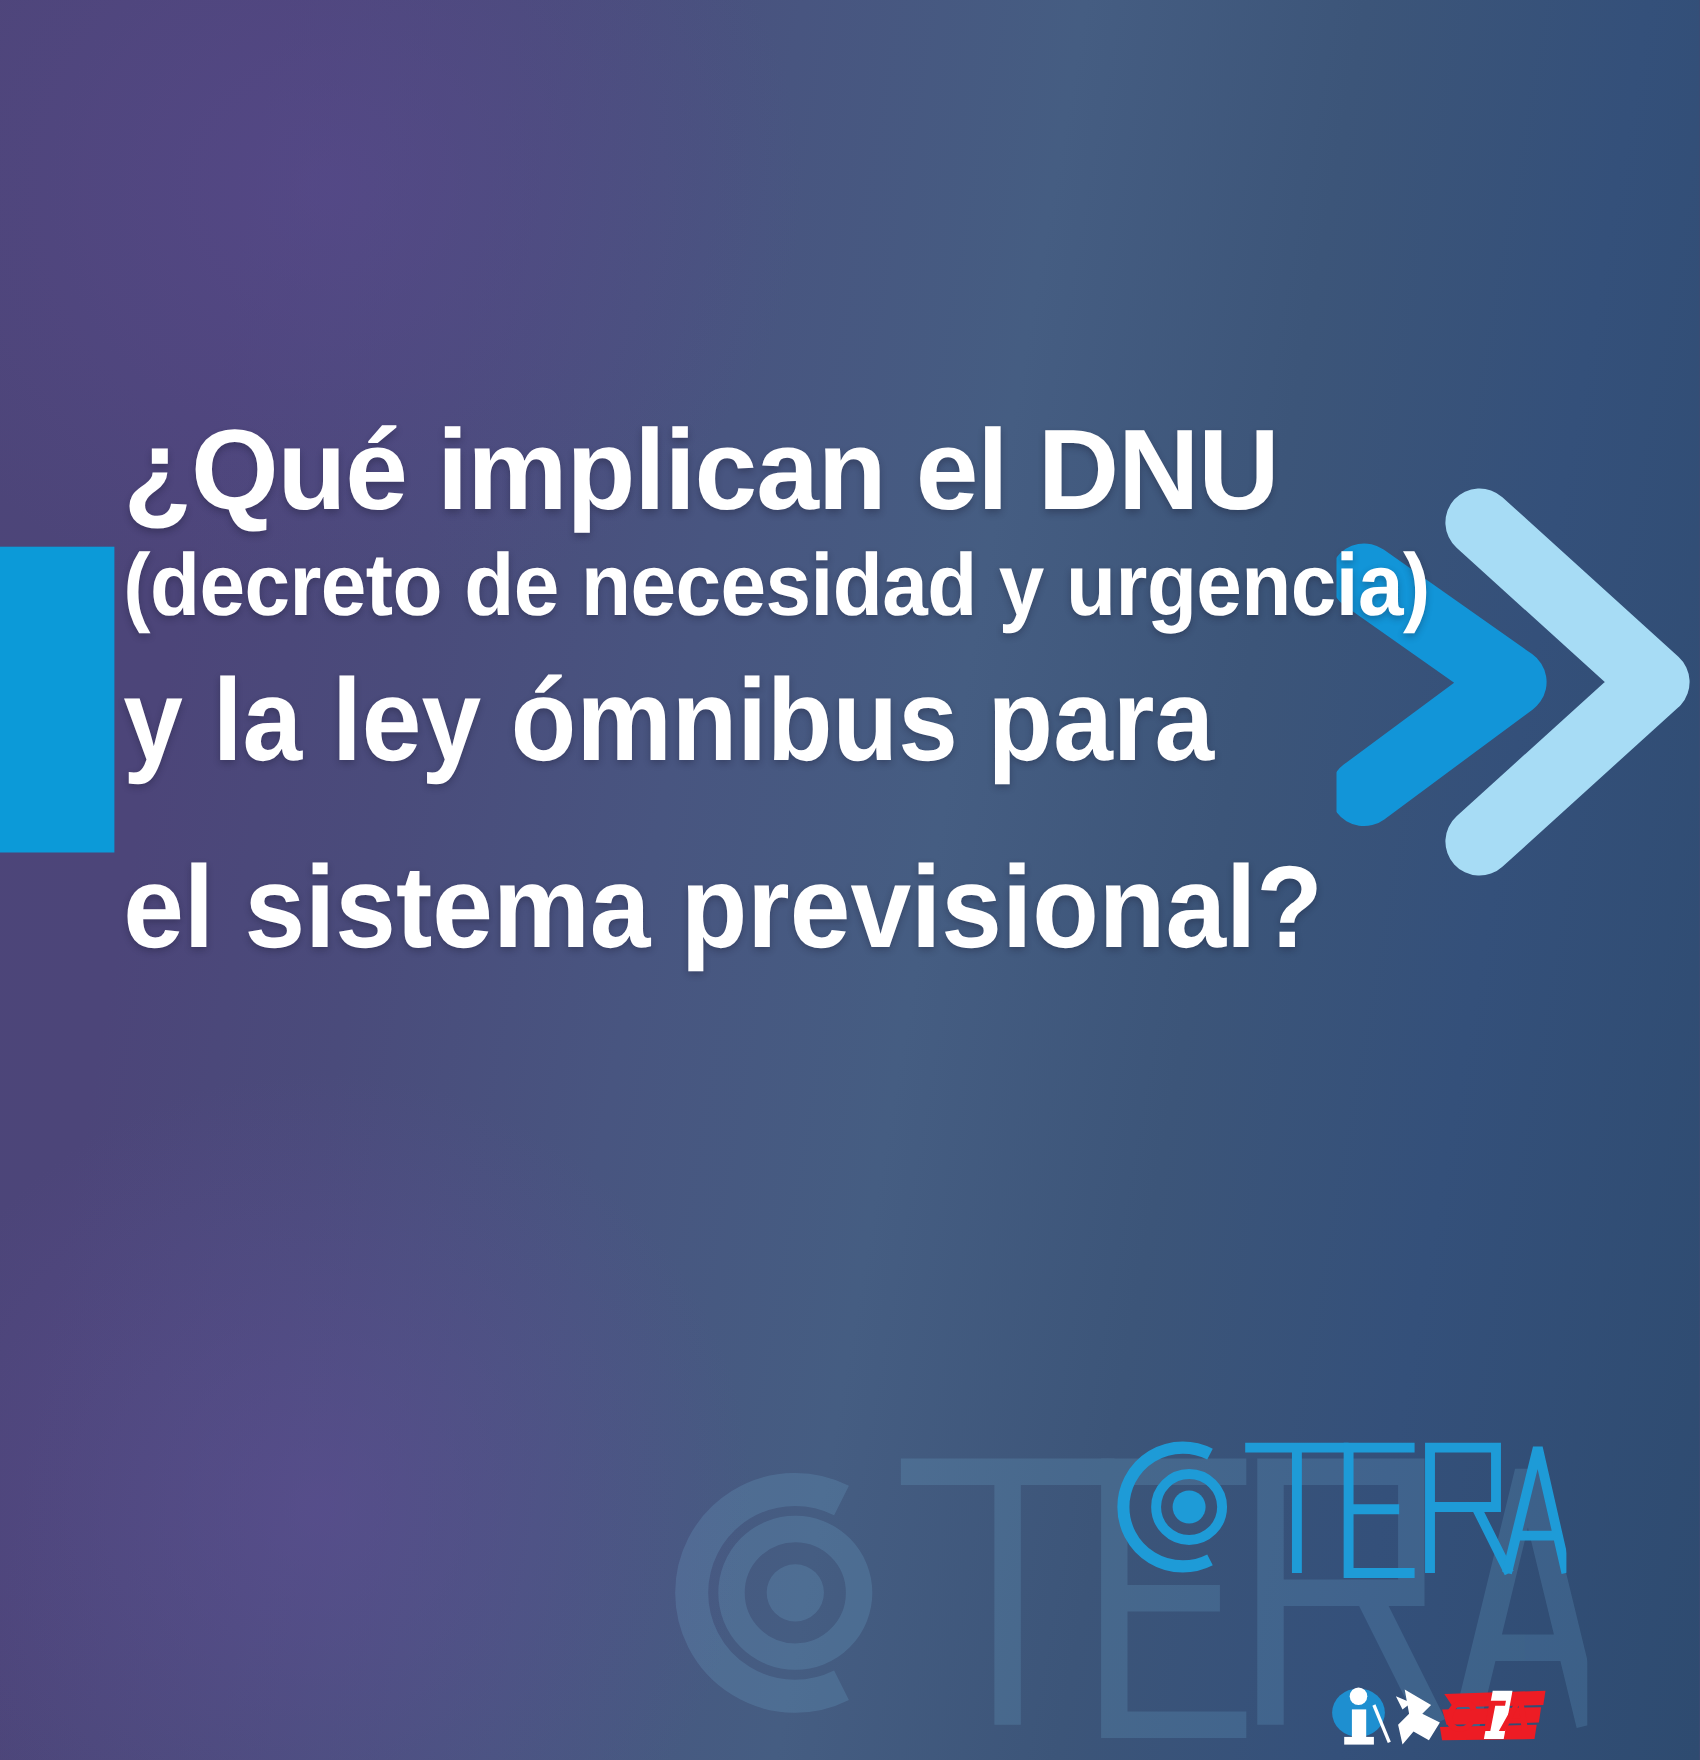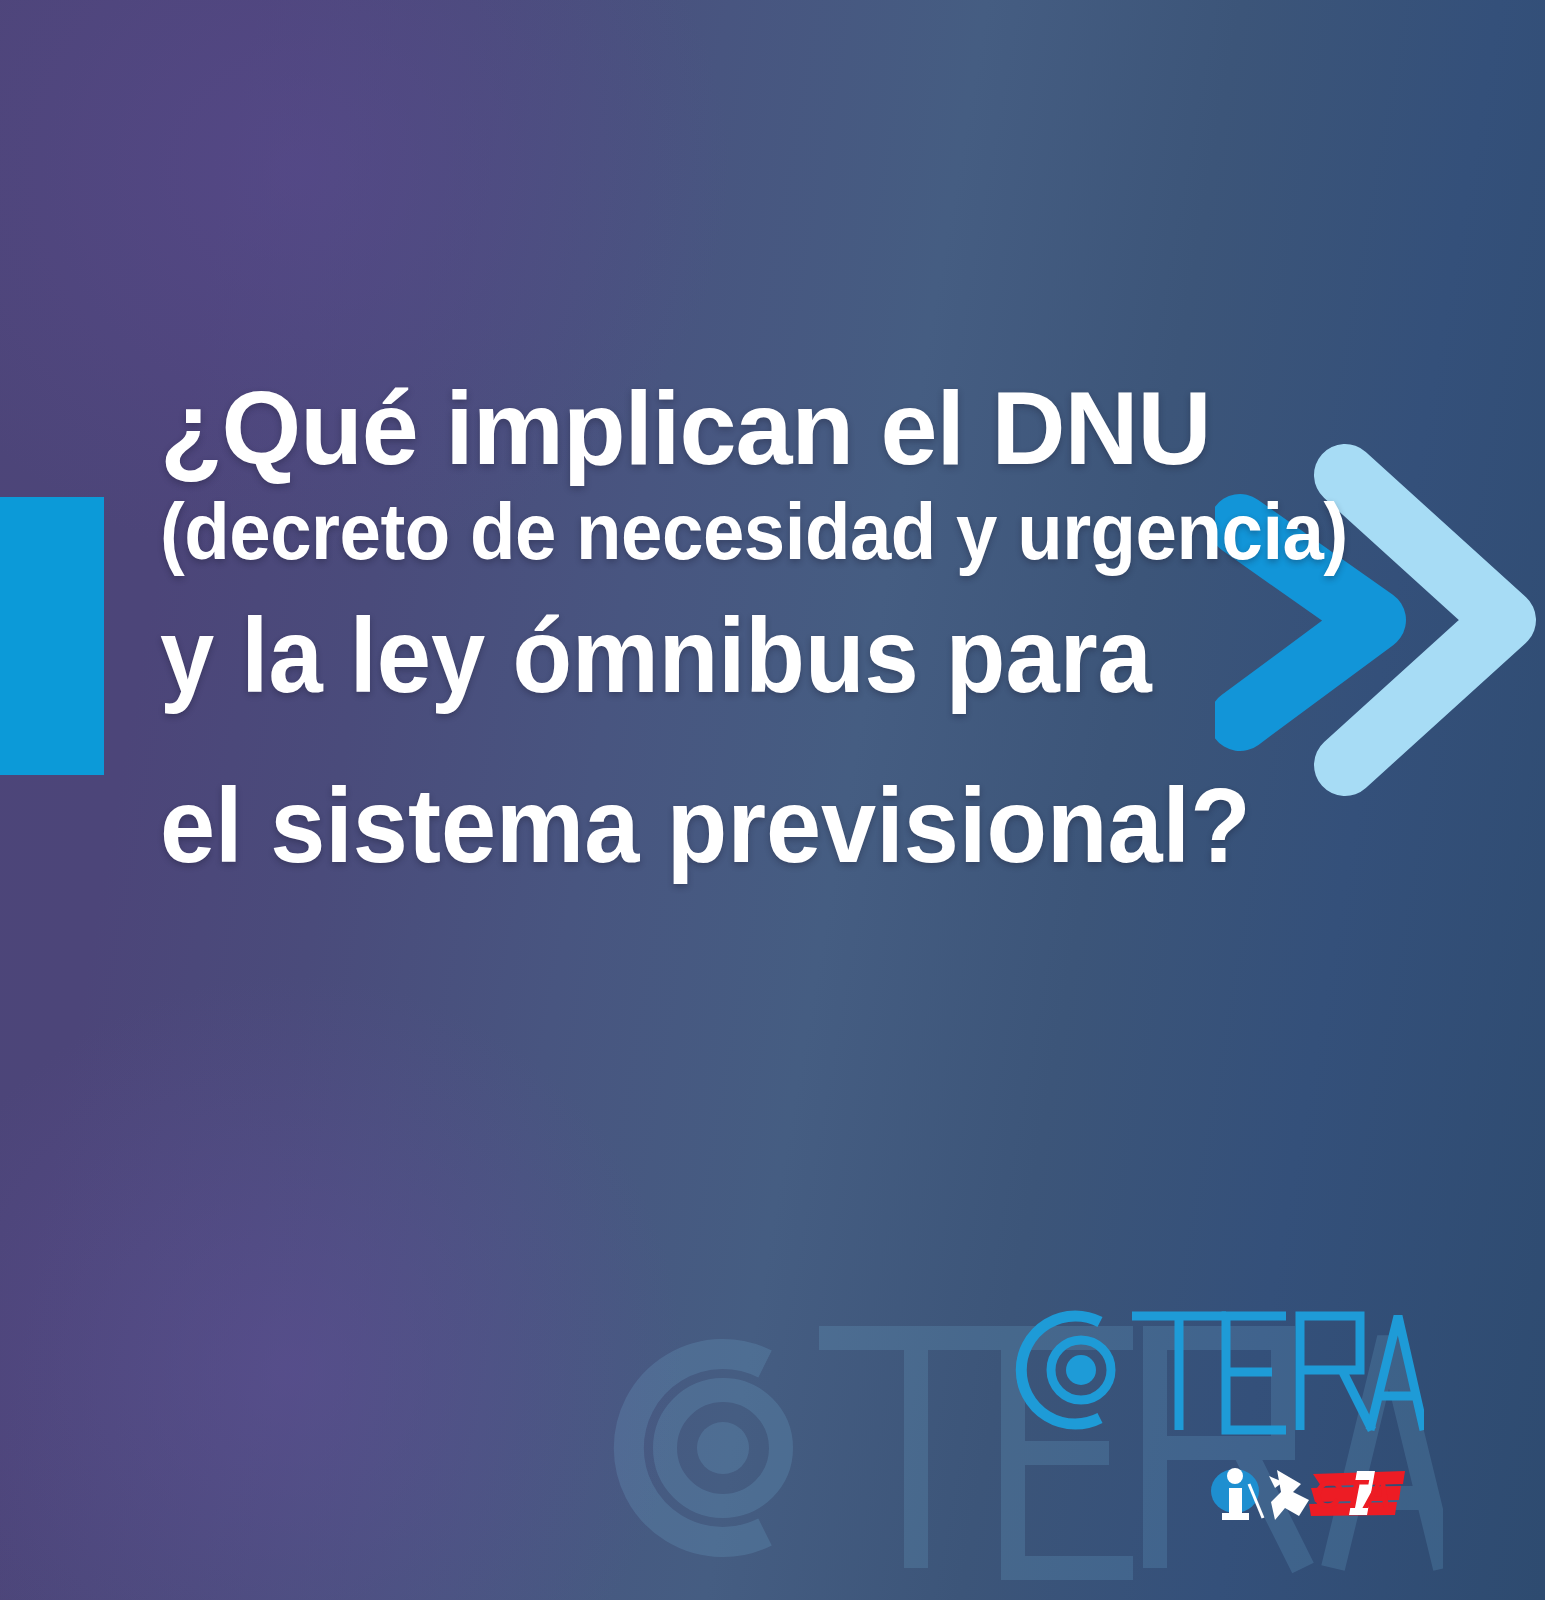--- a/index.html
+++ b/index.html
@@ -61,30 +61,29 @@
   }
 
   
   .ctera-logo{
     position:absolute;left:1004px;top:1300px;
     width:420px;height:150px;
   }
 
   
   .badges{
-    position:absolute;left:1205px;top:1458px;
+    position:absolute;left:1205px;top:1524px;
     width:205px;height:66px;text-align:center;
   }
 
   
   .headline{
     position:absolute;left:112px;top:372px;
     width:1330px;
     color:#ffffff;
-    margin-left:48px;
   }
   .line{
     display:block;
     white-space:nowrap;
     font-weight:700;
     text-shadow:0 3px 7px rgba(20,20,40,0.30);
   }
   .l1{
     font-size:104px;
     line-height:112px;

